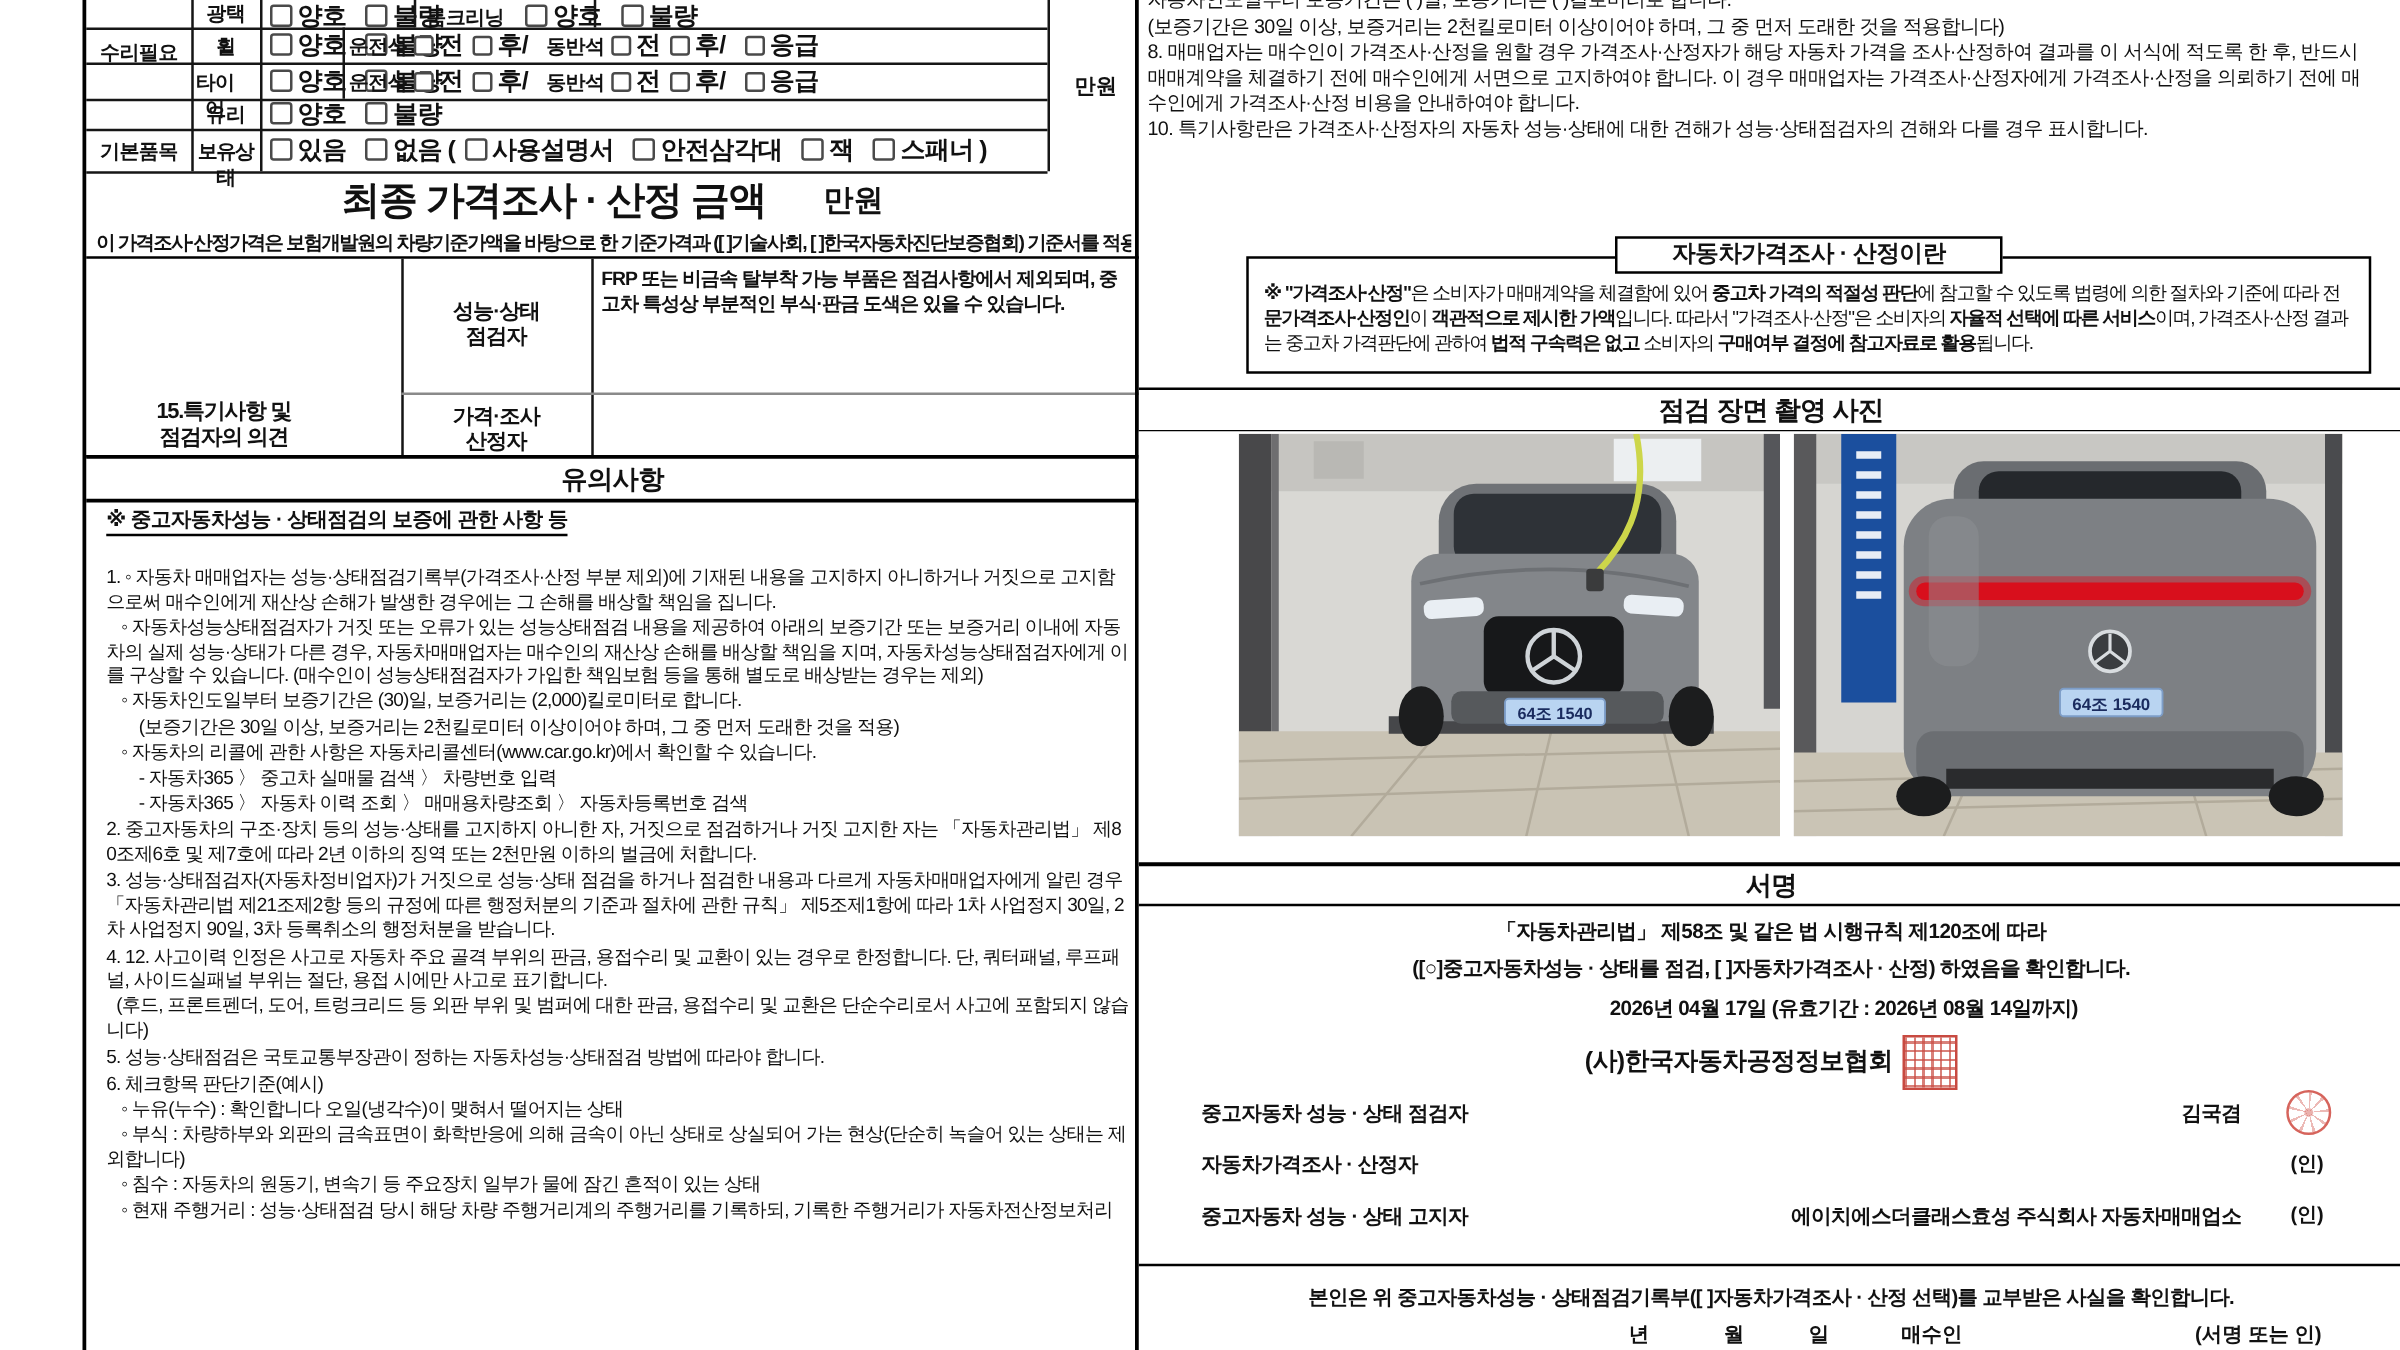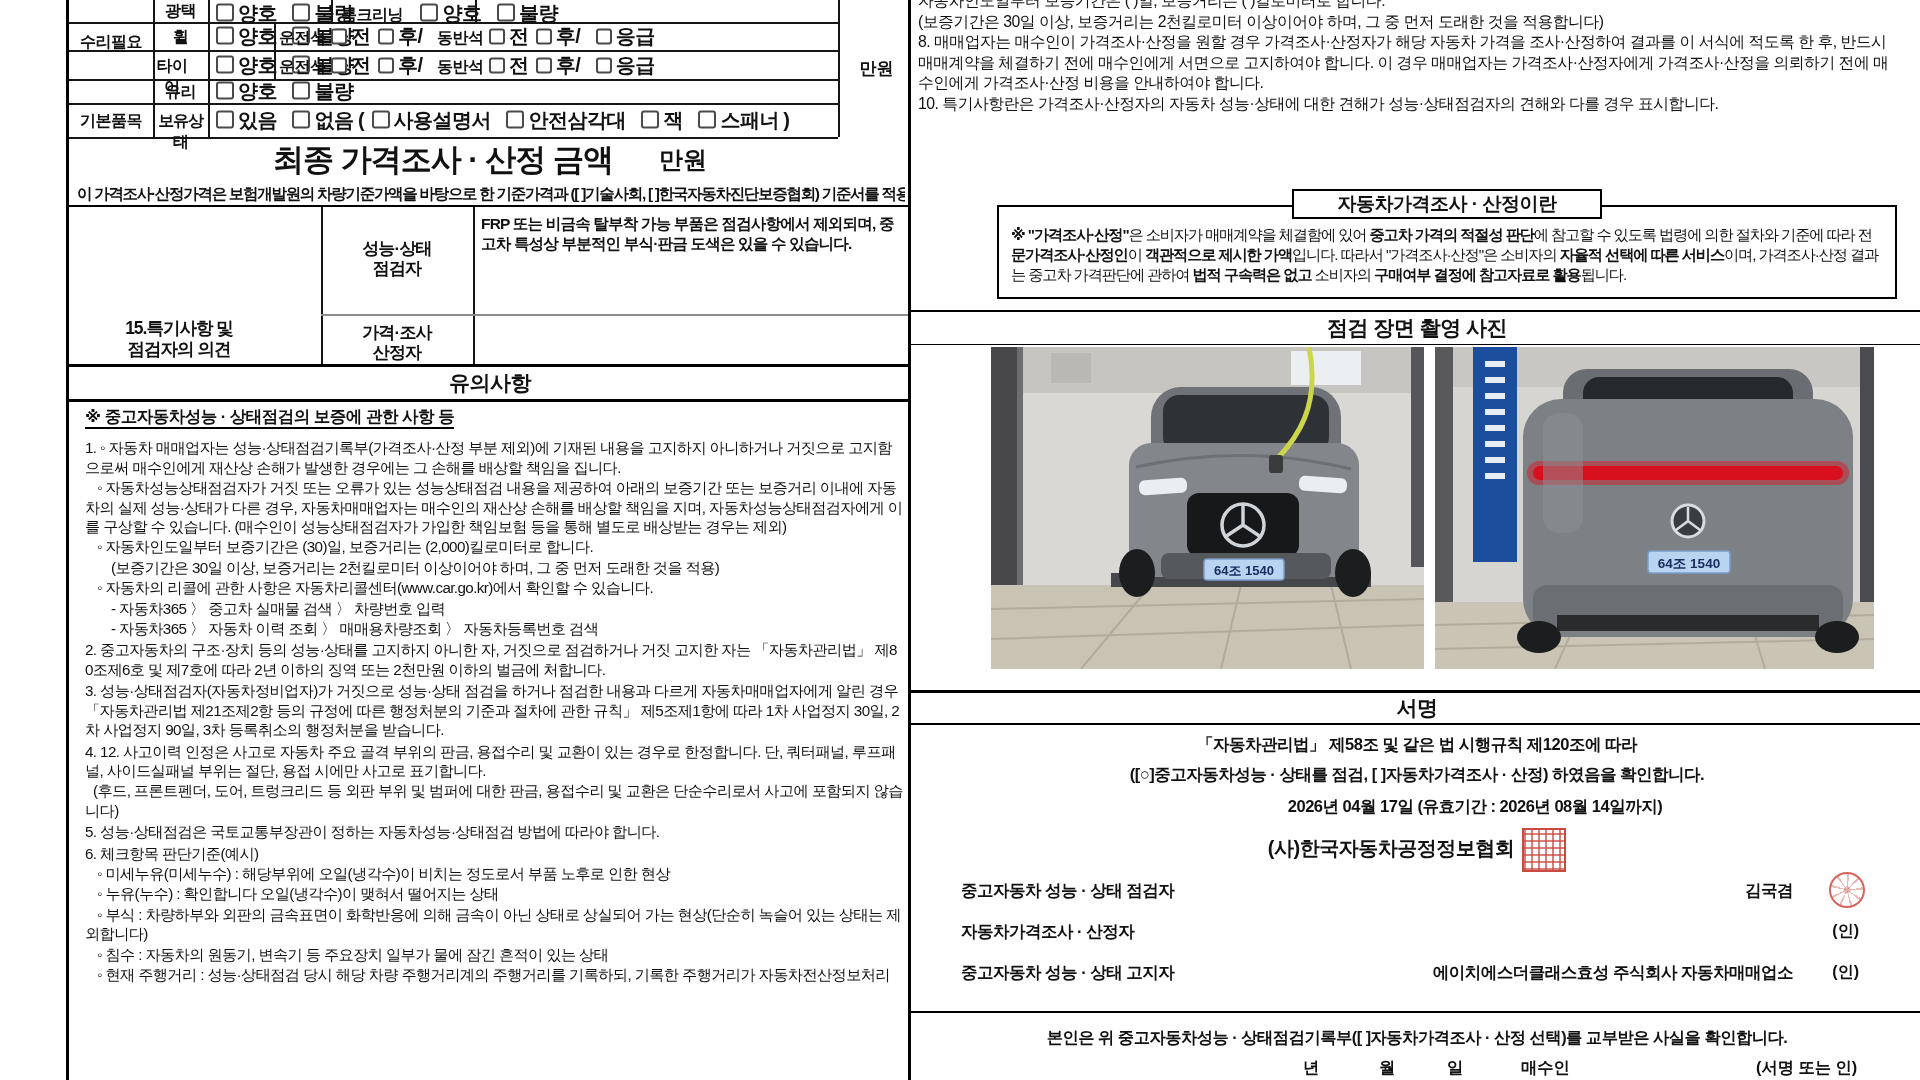--- a/index.html
+++ b/index.html
@@ -32,21 +32,21 @@
   .sp-role{position:absolute;left:252px;width:152px;text-align:center;font-weight:bold;font-size:17px;
            letter-spacing:-0.8px;line-height:20px;}
   .sp-content{position:absolute;left:412px;top:7px;width:424px;font-size:15.5px;font-weight:bold;
               letter-spacing:-0.8px;line-height:20px;}
   .sechdr{width:100%;border-top:3px solid #000;border-bottom:3px solid #000;text-align:center;
           font-weight:bold;font-size:21px;letter-spacing:-0.5px;display:flex;align-items:center;justify-content:center;}
   .noticehdr{left:0;top:364px;height:32px;}
   .noticebody{left:0;top:399px;width:842px;height:681px;padding:8px 8px 0 16px;box-sizing:border-box;
               font-size:15.2px;line-height:19.4px;letter-spacing:-0.6px;}
   .nsubject{display:inline-block;font-weight:bold;font-size:16.5px;border-bottom:2px solid #000;
-            padding-bottom:1px;margin-bottom:7px;letter-spacing:-0.5px;}
+            padding-bottom:1px;margin-bottom:21px;letter-spacing:-0.5px;}
   .nb-line{margin-bottom:1px;}
   .nb-line.lv0{text-indent:0;margin-top:2px;}
   .nb-line.lv1{text-indent:12px;}
   .nb-line.lv2{text-indent:26px;}
   .nb-line.lv0i{text-indent:8px;}
 
   
   #rightdoc{left:908px;top:0;width:1012px;height:1080px;border-left:3px solid #000;}
   .rtext{left:0;top:-9px;width:100%;padding:0 20px 0 7px;box-sizing:border-box;
          font-size:15.8px;line-height:20.6px;letter-spacing:-0.5px;}
@@ -207,21 +207,20 @@
           <div class="nb-line lv2"><span>(보증기간은 30일 이상, 보증거리는 2천킬로미터 이상이어야 하며, 그 중 먼저 도래한 것을 적용)</span></div>
           <div class="nb-line lv1"><span>◦  자동차의 리콜에 관한 사항은 자동차리콜센터(www.car.go.kr)에서 확인할 수 있습니다.</span></div>
           <div class="nb-line lv2"><span>- 자동차365 〉 중고차 실매물 검색 〉 차량번호 입력</span></div>
           <div class="nb-line lv2"><span>- 자동차365 〉 자동차 이력 조회 〉 매매용차량조회 〉 자동차등록번호 검색</span></div>
           <div class="nb-line lv0"><span>2. 중고자동차의 구조·장치 등의 성능·상태를 고지하지 아니한 자, 거짓으로 점검하거나 거짓 고지한 자는 「자동차관리법」 제80조제6호 및 제7호에 따라 2년 이하의 징역 또는 2천만원 이하의 벌금에 처합니다.</span></div>
           <div class="nb-line lv0"><span>3. 성능·상태점검자(자동차정비업자)가 거짓으로 성능·상태 점검을 하거나 점검한 내용과 다르게 자동차매매업자에게 알린 경우 「자동차관리법 제21조제2항 등의 규정에 따른 행정처분의 기준과 절차에 관한 규칙」 제5조제1항에 따라 1차 사업정지 30일, 2차 사업정지 90일, 3차 등록취소의 행정처분을 받습니다.</span></div>
           <div class="nb-line lv0"><span>4. 12. 사고이력 인정은 사고로 자동차 주요 골격 부위의 판금, 용접수리 및 교환이 있는 경우로 한정합니다. 단, 쿼터패널, 루프패널, 사이드실패널 부위는 절단, 용접 시에만 사고로 표기합니다.</span></div>
           <div class="nb-line lv0i"><span>(후드, 프론트펜더, 도어, 트렁크리드 등 외판 부위 및 범퍼에 대한 판금, 용접수리 및 교환은 단순수리로서 사고에 포함되지 않습니다)</span></div>
           <div class="nb-line lv0"><span>5. 성능·상태점검은 국토교통부장관이 정하는 자동차성능·상태점검 방법에 따라야 합니다.</span></div>
           <div class="nb-line lv0"><span>6. 체크항목 판단기준(예시)</span></div>
-          <div class="nb-line lv1"><span>◦  미세누유(미세누수) : 해당부위에 오일(냉각수)이 비치는 정도로서 부품 노후로 인한 현상</span></div>
           <div class="nb-line lv1"><span>◦  누유(누수) : 확인합니다 오일(냉각수)이 맺혀서 떨어지는 상태</span></div>
           <div class="nb-line lv1"><span>◦  부식 : 차량하부와 외판의 금속표면이 화학반응에 의해 금속이 아닌 상태로 상실되어 가는 현상(단순히 녹슬어 있는 상태는 제외합니다)</span></div>
           <div class="nb-line lv1"><span>◦  침수 : 자동차의 원동기, 변속기 등 주요장치 일부가 물에 잠긴 흔적이 있는 상태</span></div>
           <div class="nb-line lv1"><span>◦  현재 주행거리 : 성능·상태점검 당시 해당 차량 주행거리계의 주행거리를 기록하되, 기록한 주행거리가 자동차전산정보처리</span></div>
         </div>
     </div>
   </div>
 
   <div class="abs" id="rightdoc">
 

